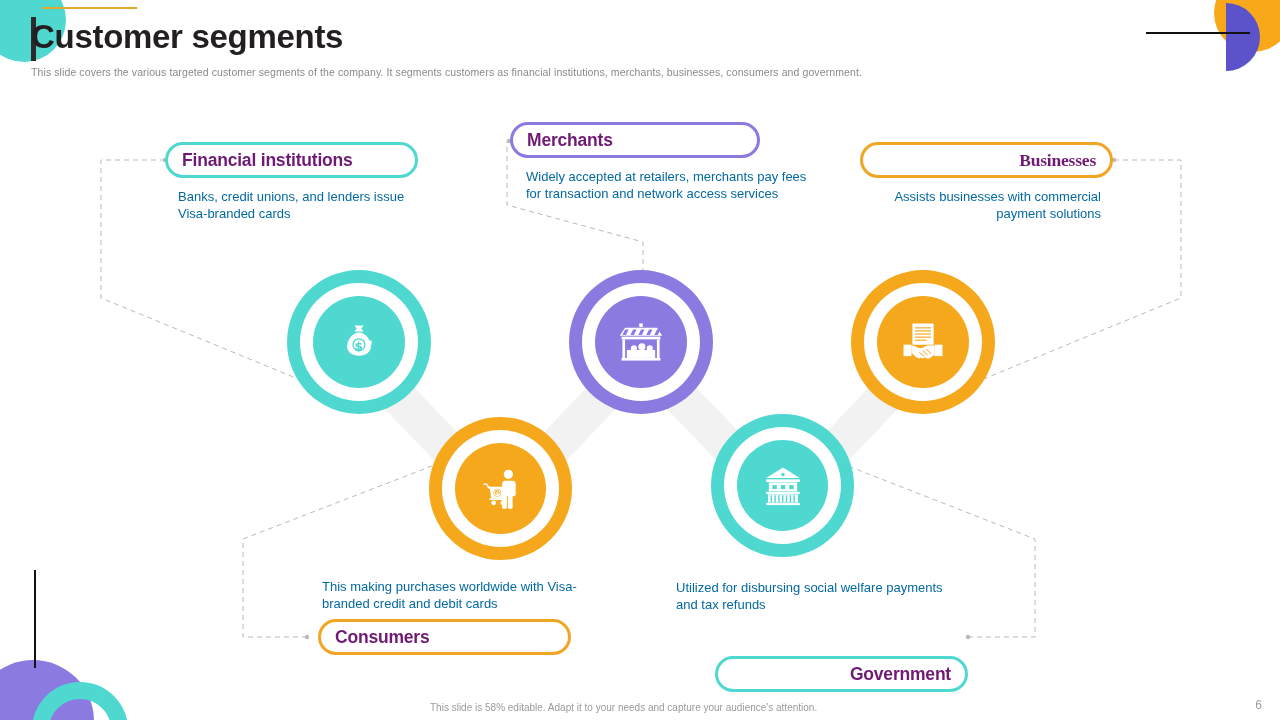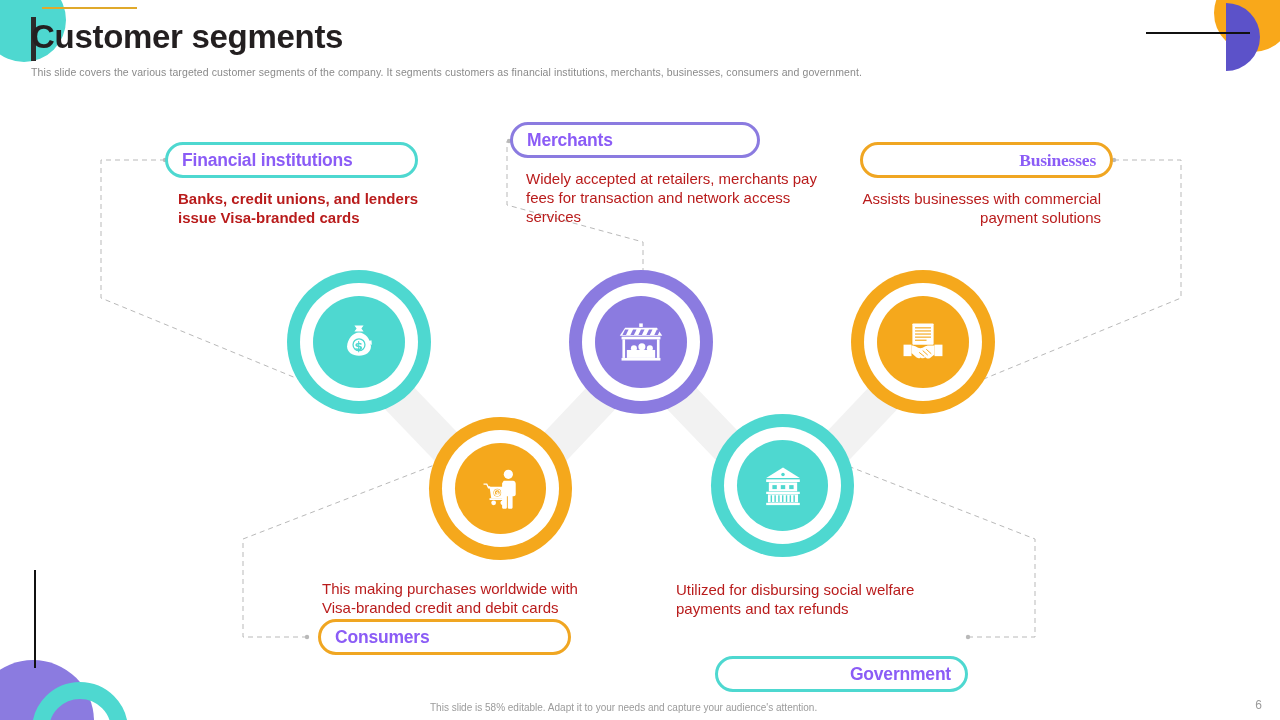--- a/index.html
+++ b/index.html
@@ -54,33 +54,33 @@
   .n-con .ring{width:117px;height:117px;border-radius:50%;background:#fff;display:flex;align-items:center;justify-content:center;}
   .n-con .inner{width:91px;height:91px;background:#F5A81C;}
 
   .n-gov{left:711px;top:414px;width:143px;height:143px;background:#4ED8D0;}
   .n-gov .ring{width:117px;height:117px;border-radius:50%;background:#fff;display:flex;align-items:center;justify-content:center;}
   .n-gov .inner{width:91px;height:91px;background:#4ED8D0;}
 
   
   .pill{position:absolute;box-sizing:border-box;border-radius:40px;background:#fff;
         display:flex;align-items:center;height:36px;}
-  .pill span{font-size:17.5px;font-weight:bold;color:#8b5cf6;letter-spacing:-.2px;white-space:nowrap;}
+  .pill span{font-size:17.5px;font-weight:bold;color:#701a75;letter-spacing:-.2px;white-space:nowrap;}
   .pill.left span{margin-left:14px;}
   .pill.right span{margin-left:auto;margin-right:14px;}
 
   #pill-financial{left:165px;top:142px;width:253px;border:3.5px solid #4ED8D0;}
   #pill-merchants{left:510px;top:122px;width:250px;border:3.5px solid #8B7BE0;}
   #pill-businesses{left:860px;top:142px;width:253px;border:3.5px solid #F0A622;font-family:Liberation Serif, serif;}
   #pill-consumers{left:318px;top:619px;width:253px;border:3.5px solid #F0A622;}
   #pill-government{left:715px;top:619px;width:253px;border:3.5px solid #4ED8D0;margin-top:37px;}
 
   
-  .desc{position:absolute;font-size:15px;color:#b91c1c;line-height:1.28;}
-  #desc-financial{left:178px;top:189px;width:250px;font-weight:bold;}
+  .desc{position:absolute;font-size:13px;color:#0369a1;line-height:1.28;}
+  #desc-financial{left:178px;top:189px;width:250px;}
   #desc-merchants{left:526px;top:169px;width:295px;}
   #desc-businesses{left:845px;top:189px;width:256px;text-align:right;}
   #desc-consumers{left:322px;top:579px;width:278px;}
   #desc-government{left:676px;top:580px;width:280px;}
 </style>
 </head>
 <body>
 
 <div class="slide">
 

